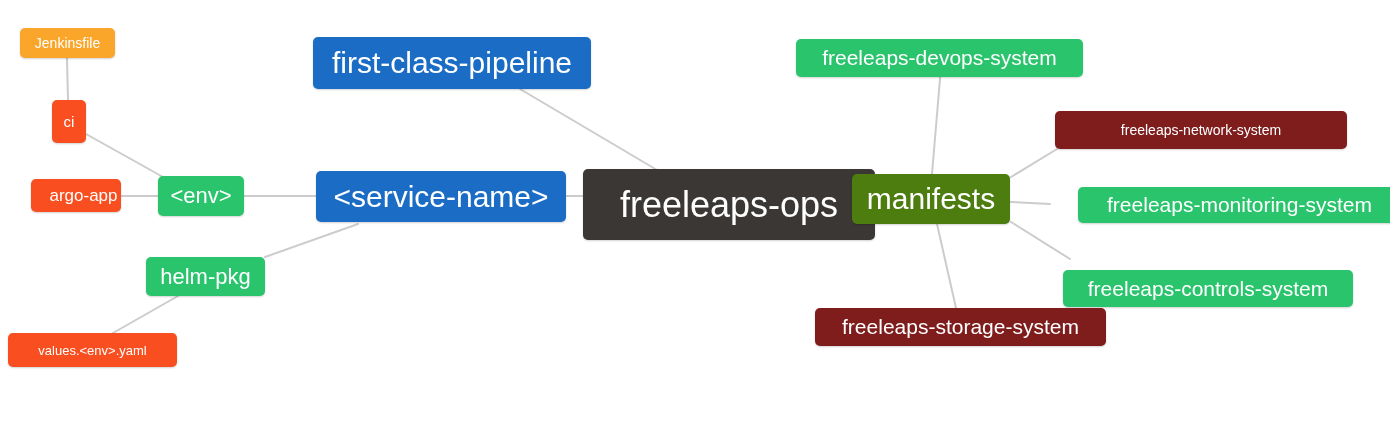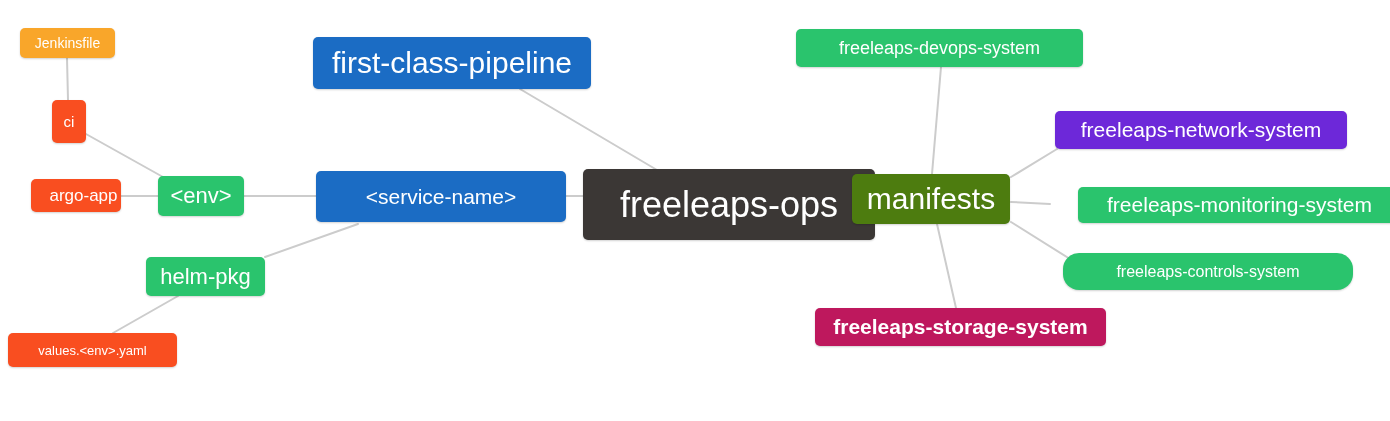--- a/index.html
+++ b/index.html
@@ -60,22 +60,22 @@
       <line x1="937" y1="224" x2="956" y2="308" stroke="#cccccc" stroke-width="2" stroke-linecap="round"></line>
     </svg>
   <div>
       <div class="node" style="left: 20px; top: 28px; width: 95px; height: 30px; font-size: 14px; background: rgb(249, 166, 42); color: rgb(255, 255, 255);">Jenkinsfile</div>
       <div class="node" style="left: 52px; top: 100px; width: 34px; height: 43px; font-size: 15px; background: rgb(249, 78, 32); color: rgb(255, 255, 255);">ci</div>
       <div class="node" style="left: 31px; top: 179px; width: 90px; height: 33px; font-size: 17px; background: rgb(249, 78, 32); color: rgb(255, 255, 255); padding-left: 15px;">argo-app</div>
       <div class="node" style="left: 158px; top: 176px; width: 86px; height: 40px; font-size: 22px; background: rgb(42, 196, 109); color: rgb(255, 255, 255);">&lt;env&gt;</div>
       <div class="node" style="left: 146px; top: 257px; width: 119px; height: 39px; font-size: 22px; background: rgb(42, 196, 109); color: rgb(255, 255, 255); text-align: right;">helm-pkg</div>
       <div class="node" style="left: 8px; top: 333px; width: 169px; height: 34px; font-size: 13px; background: rgb(249, 78, 32); color: rgb(255, 255, 255);">values.&lt;env&gt;.yaml</div>
       <div class="node" style="left: 313px; top: 37px; width: 278px; height: 52px; font-size: 30px; background: rgb(27, 108, 196); color: rgb(255, 255, 255);">first-class-pipeline</div>
-      <div class="node" style="left: 316px; top: 171px; width: 250px; height: 51px; font-size: 21px; background: rgb(27, 108, 196); color: rgb(255, 255, 255);">&lt;service-name&gt;</div>
+      <div class="node" style="left: 316px; top: 171px; width: 250px; height: 51px; font-size: 30px; background: rgb(27, 108, 196); color: rgb(255, 255, 255);">&lt;service-name&gt;</div>
       <div class="node" style="left: 583px; top: 169px; width: 292px; height: 71px; font-size: 36px; background: rgb(59, 55, 53); color: rgb(255, 255, 255);">freeleaps-ops</div>
       <div class="node" style="left: 852px; top: 174px; width: 158px; height: 50px; font-size: 30px; background: #4d7c0f; color: rgb(255, 255, 255);">manifests</div>
-      <div class="node" style="left: 796px; top: 29px; width: 287px; height: 38px; font-size: 18px; background: rgb(42, 196, 109); color: rgb(255, 255, 255);">freeleaps-devops-system</div>
-      <div class="node" style="left: 1055px; top: 111px; width: 292px; height: 38px; font-size: 21px; background: #6d28d9; color: rgb(255, 255, 255);">freeleaps-network-system</div>
+      <div class="node" style="left: 796px; top: 39px; width: 287px; height: 38px; font-size: 21px; background: rgb(42, 196, 109); color: rgb(255, 255, 255);">freeleaps-devops-system</div>
+      <div class="node" style="left: 1055px; top: 111px; width: 292px; height: 38px; font-size: 14px; background: #7f1d1d; color: rgb(255, 255, 255);">freeleaps-network-system</div>
       <div class="node" style="left: 1050px; top: 187px; width: 323px; height: 36px; font-size: 21px; background: rgb(42, 196, 109); color: rgb(255, 255, 255); margin-left: 28px;">freeleaps-monitoring-system</div>
-      <div class="node" style="left: 1063px; top: 253px; width: 290px; height: 37px; font-size: 16px; background: rgb(42, 196, 109); color: rgb(255, 255, 255); border-radius: 16px;">freeleaps-controls-system</div>
-      <div class="node" style="left: 815px; top: 308px; width: 291px; height: 38px; font-size: 21px; background: #be185d; color: rgb(255, 255, 255); font-weight: bold;">freeleaps-storage-system</div>
+      <div class="node" style="left: 1063px; top: 270px; width: 290px; height: 37px; font-size: 21px; background: rgb(42, 196, 109); color: rgb(255, 255, 255);">freeleaps-controls-system</div>
+      <div class="node" style="left: 815px; top: 308px; width: 291px; height: 38px; font-size: 21px; background: #7f1d1d; color: rgb(255, 255, 255);">freeleaps-storage-system</div>
     </div>
 </div>
 
 </body></html>

